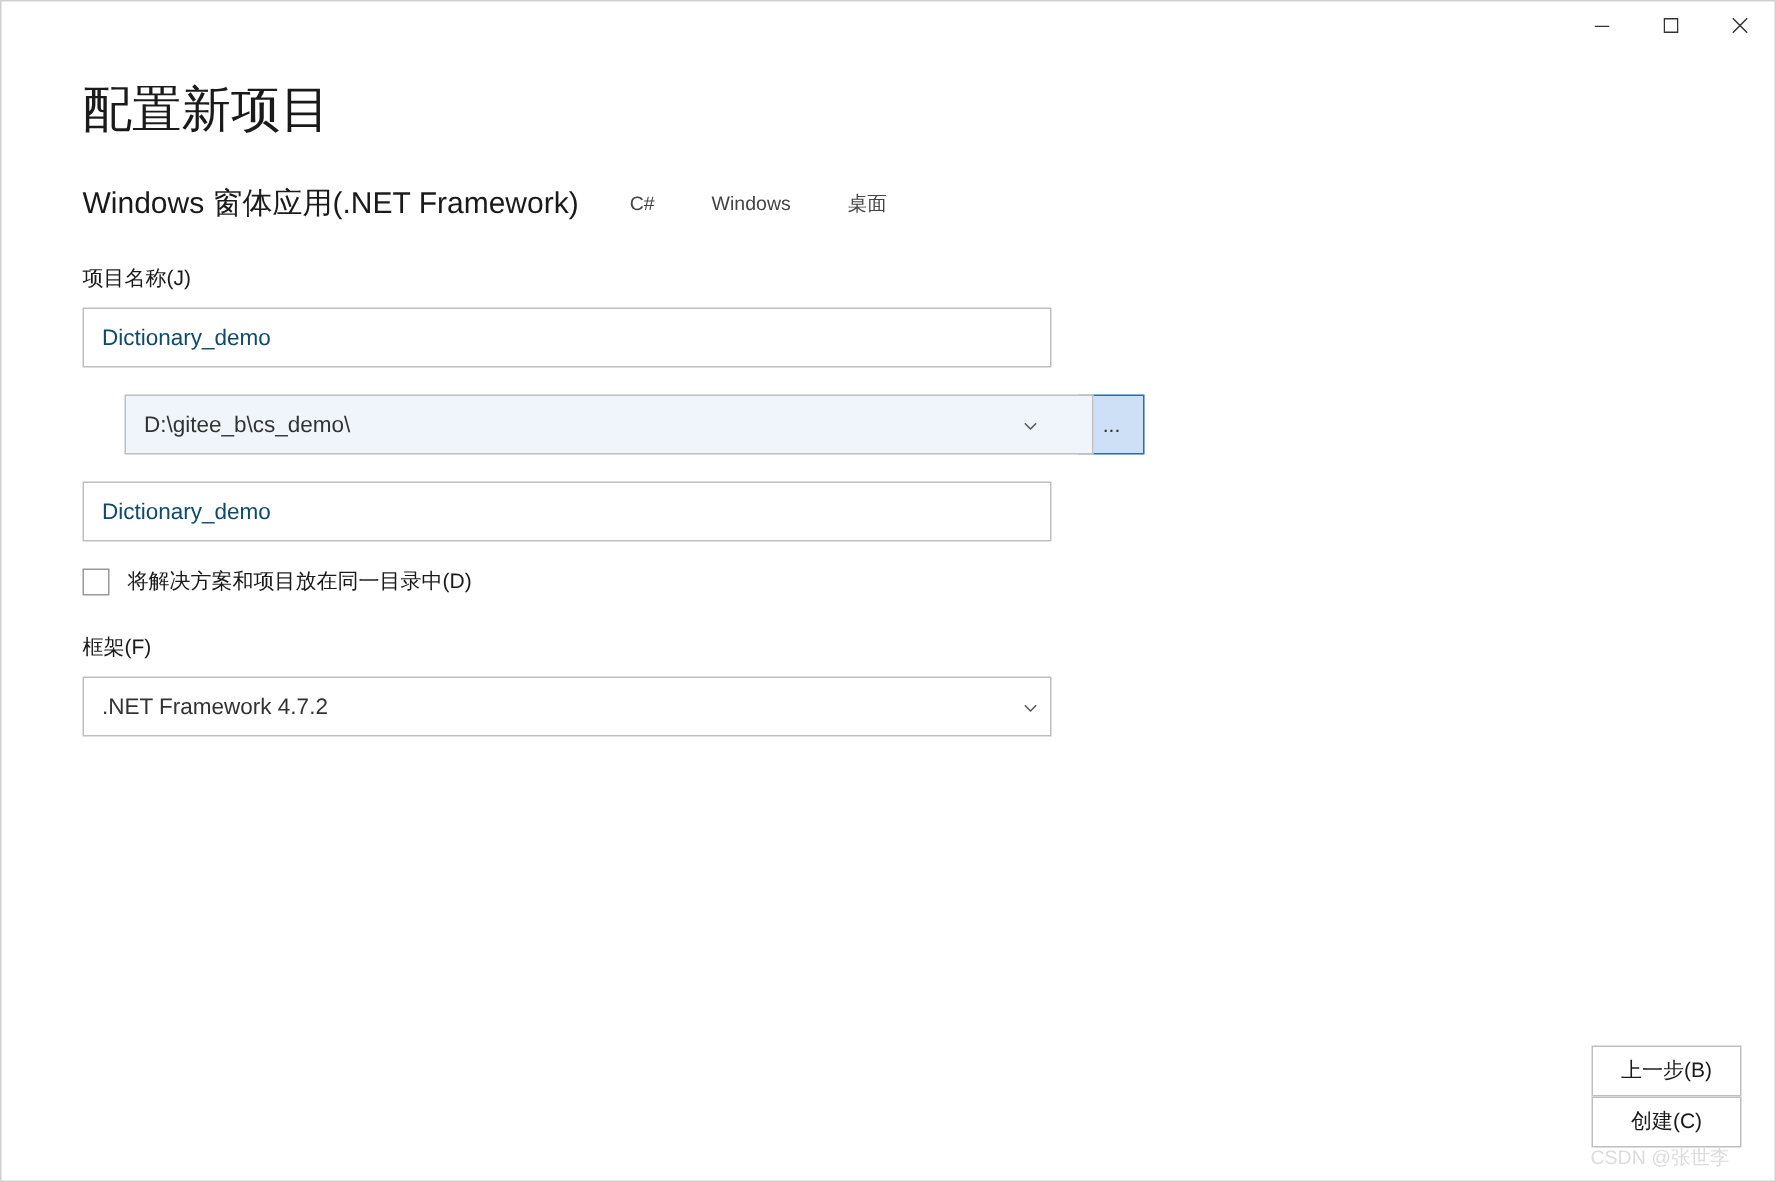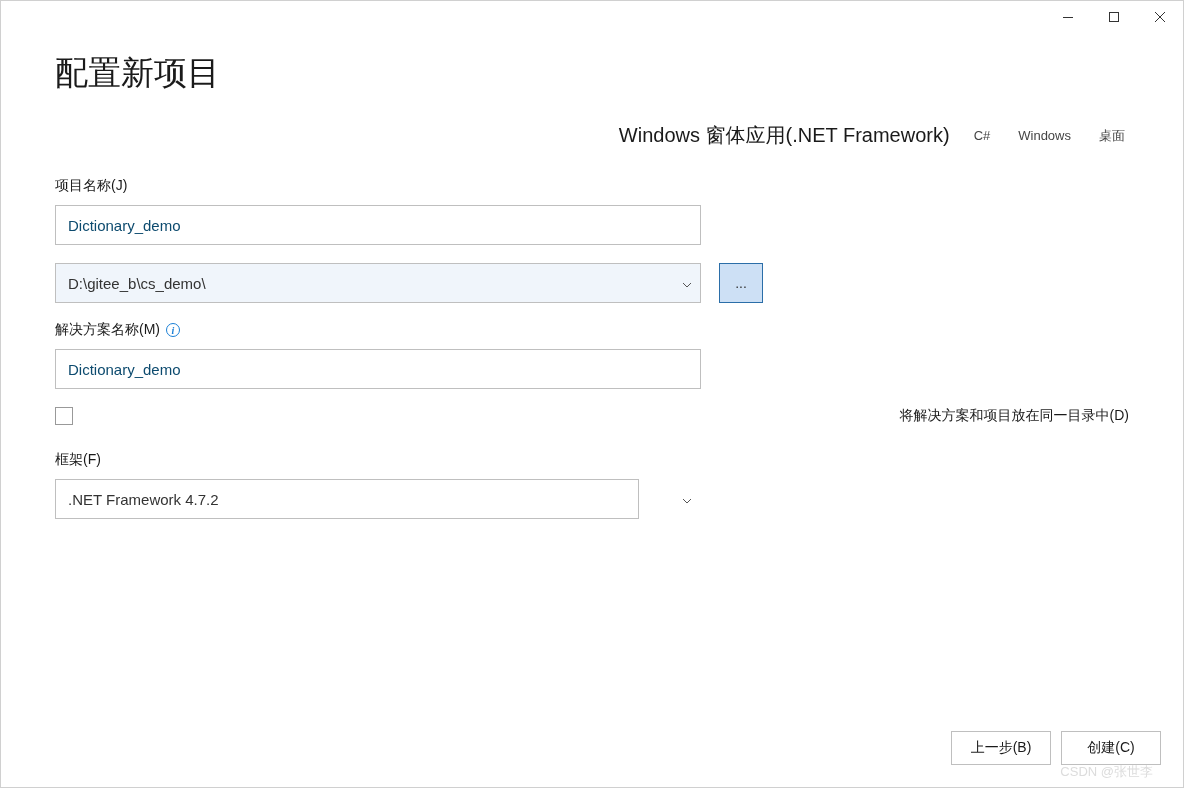--- a/index.html
+++ b/index.html
@@ -37,23 +37,22 @@
     }
     .page-title {
       font-size: 33px;
       font-weight: 400;
       color: #1a1a1a;
       margin-bottom: 26px;
     }
     .subtitle-row {
       display: flex;
       align-items: center;
-      gap: 20px;
+      gap: 30px;
       margin-bottom: 28px;
-      justify-content: flex-end;
     }
     .subtitle {
       font-size: 20px;
       font-weight: 400;
       color: #1a1a1a;
     }
     .tag {
       font-size: 13px;
       color: #444;
       padding: 2px 4px;
@@ -104,20 +103,21 @@
     }
     .combo-input {
       width: 646px;
       height: 40px;
       border: 1px solid #bfbfbf;
       padding: 0 32px 0 12px;
       font-size: 15px;
       color: #333;
       background: #f0f5fb;
       font-family: inherit;
+      margin-left: 28px;
     }
     .combo-caret {
       position: absolute;
       right: 10px;
       top: 50%;
       transform: translateY(-50%);
       pointer-events: none;
     }
     .browse-btn {
       width: 44px;
@@ -130,53 +130,53 @@
       font-size: 14px;
       color: #333;
       cursor: pointer;
     }
     .checkbox-row {
       display: flex;
       align-items: center;
       gap: 12px;
       margin-top: 2px;
       margin-bottom: 26px;
-      justify-content: space-between;
     }
     .checkbox {
       width: 18px;
       height: 18px;
       border: 1px solid #999;
       background: #fff;
     }
     .checkbox-label {
       font-size: 14px;
       color: #1a1a1a;
     }
     .select-wrapper {
       position: relative;
       width: 646px;
     }
     .select-input {
-      width: 584px;
+      width: 646px;
       height: 40px;
       border: 1px solid #bfbfbf;
       padding: 0 32px 0 12px;
       font-size: 15px;
       color: #333;
       background: #fff;
       font-family: inherit;
       appearance: none;
     }
     .footer {
       position: absolute;
       bottom: 22px;
       right: 22px;
       display: flex;
-      gap: 10px;
+      gap: 0;
+      flex-direction: column;
     }
     .btn {
       min-width: 100px;
       height: 34px;
       border: 1px solid #bfbfbf;
       background: #fff;
       font-size: 14px;
       color: #1a1a1a;
       padding: 0 18px;
       cursor: pointer;
@@ -239,24 +239,20 @@
           <svg class="caret-svg" viewBox="0 0 8 5">
               <path d="M0 0 L4 4 L8 0" fill="none" stroke="#555" stroke-width="1"></path>
             </svg>
         </span>
       </div>
       <button class="browse-btn">...</button>
     </div>
   </div>
 
   <div class="form-group">
-    <div class="field-label">
-      <span>解决方案名称(M)</span>
-      <span class="info-icon">i</span>
-    </div>
     <input type="text" class="text-input" value="Dictionary_demo" style="">
   </div>
 
   <div class="checkbox-row">
     <div class="checkbox"></div>
     <span class="checkbox-label">将解决方案和项目放在同一目录中(D)</span>
   </div>
 
   <div class="form-group">
     <div class="field-label">框架(F)</div>

